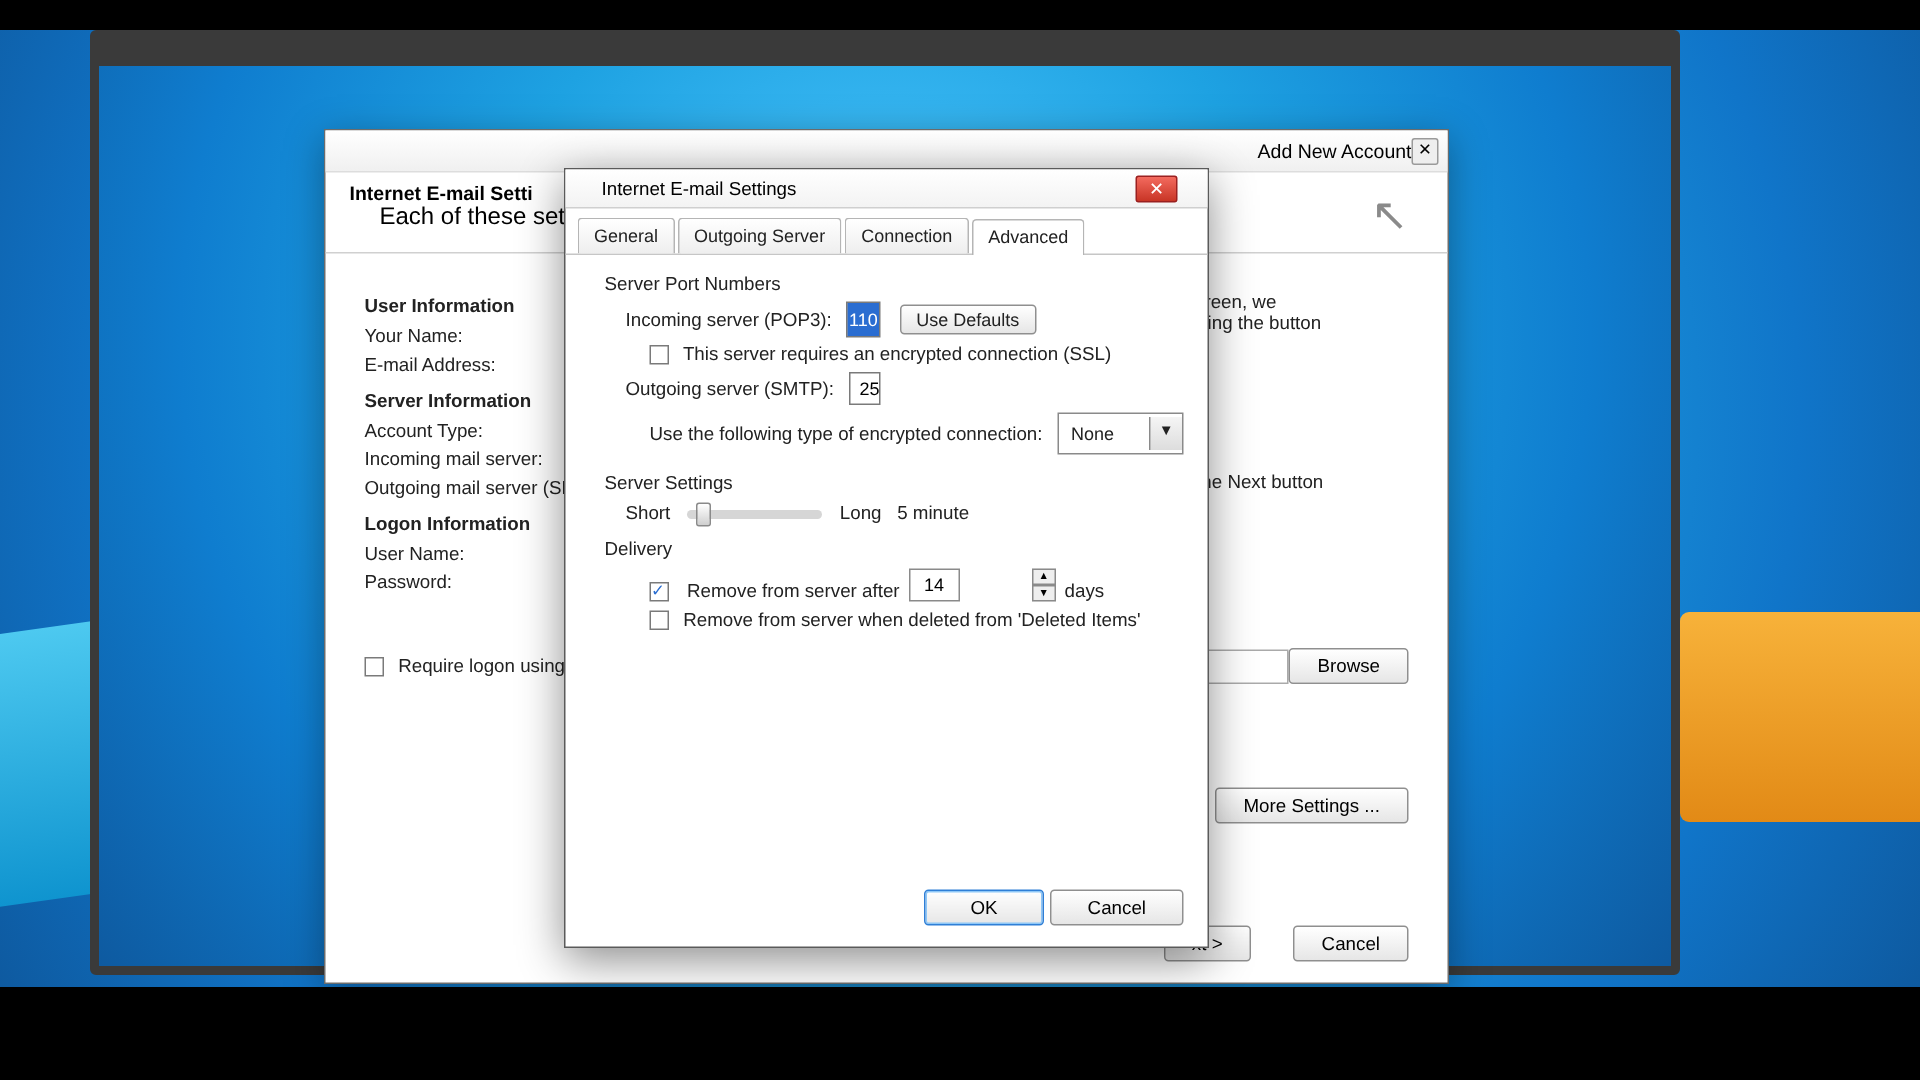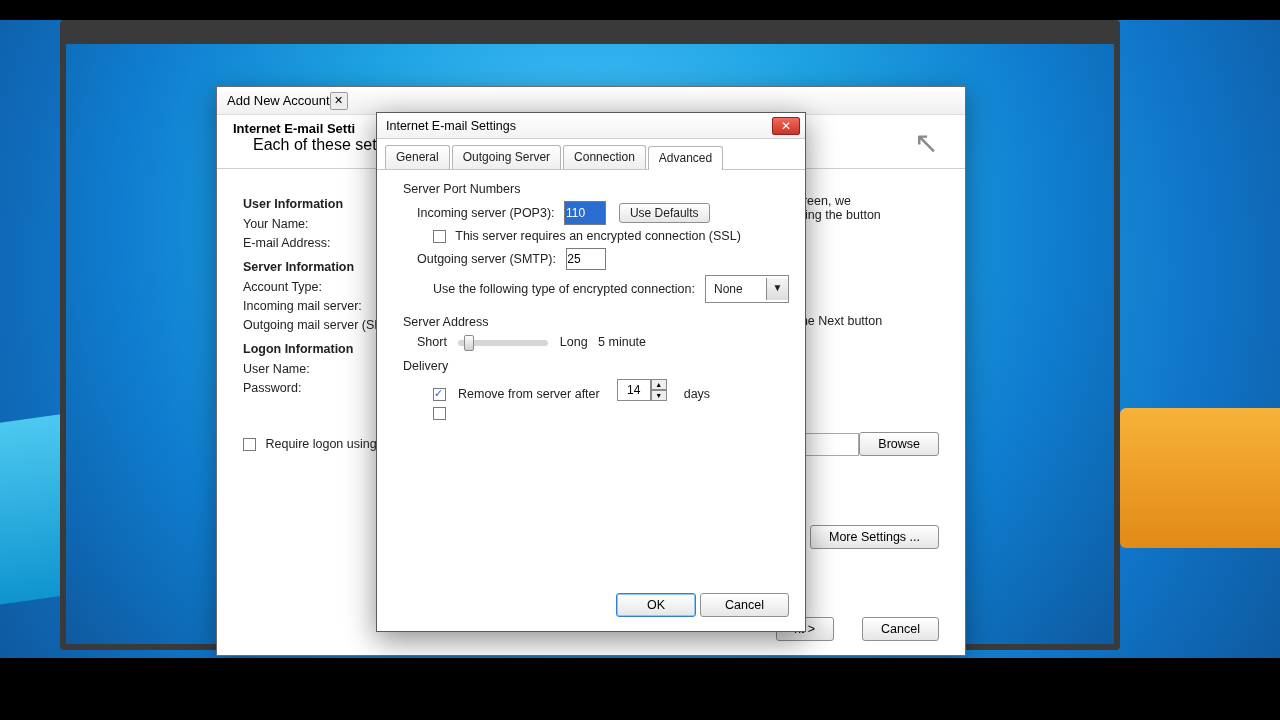--- a/index.html
+++ b/index.html
@@ -22,21 +22,21 @@
 }
 .deco-blue { position:absolute; left:-50px; bottom:60px; width:180px; height:180px; background:linear-gradient(180deg,#4dc9f0,#0f94cf); border-radius:6px; transform:rotate(-8deg); }
 .deco-orange { position:absolute; right:-30px; bottom:110px; width:190px; height:140px; background:linear-gradient(180deg,#f7b23a,#e28a16); border-radius:6px; }
 
 
 .dlg-parent {
   position:absolute; left:150px; top:42px; width:750px; height:570px;
   background:#fff; border:1px solid #6c6c6c; box-shadow:0 6px 24px rgba(0,0,0,0.35);
 }
 .dlg-parent .titlebar {
-  height:28px; display:flex; align-items:center; justify-content:flex-start;
+  height:28px; display:flex; align-items:center; justify-content:flex-end;
   background:linear-gradient(180deg,#fff,#f0f0f0); padding:0 6px; border-bottom:1px solid #ddd;
 }
 .dlg-parent .titlebar .title { font-size:13px; color:#000; padding-left:4px;}
 .closebtn { width:18px; height:18px; border:1px solid #9a9a9a; background:#eee; font-size:11px; line-height:15px; text-align:center; border-radius:2px; display:inline-block;}
 .header-band {
   height:54px; border-bottom:1px solid #d0d0d0; padding:6px 16px; display:flex; justify-content:space-between; align-items:flex-start;
 }
 .header-band .htitle { font-weight:700; font-size:13px; }
 .header-band .hsub { font-size:16px; margin-left:20px; }
 .cursor-icon { font-size:30px; color:#8a8a8a; margin:4px 10px 0 0; }
@@ -57,42 +57,42 @@
 }
 .parent-mid-right { position:absolute; right:26px; top:345px; display:flex; align-items:center; }
 .parent-more { position:absolute; right:26px; top:438px; }
 
 
 .dlg-child {
   position:absolute; left:310px; top:68px; width:430px; height:520px;
   background:#fff; border:1px solid #5a5a5a; box-shadow:0 8px 28px rgba(0,0,0,0.45);
 }
 .dlg-child .titlebar {
-  height:26px; background:linear-gradient(180deg,#fff,#f3f3f3); display:flex; align-items:center; justify-content:space-between; padding:0 5px; border-bottom:1px solid #cfcfcf;
+  height:26px; background:linear-gradient(180deg,#fff,#f3f3f3); display:flex; align-items:center; justify-content:space-between; padding:0 20px; border-bottom:1px solid #cfcfcf;
 }
 .dlg-child .titlebar .title { font-size:12.5px; padding-left:4px; }
 .redclose {
   width:28px; height:18px; border:1px solid #9a2020; border-radius:2px;
   background:linear-gradient(180deg,#f36a5e,#c83526); color:#fff; font-size:12px; line-height:16px; text-align:center;
 }
 .tabstrip { display:flex; align-items:flex-end; padding:6px 8px 0 8px; border-bottom:1px solid #c6c6c6; gap:2px;}
 .tab { padding:4px 10px 5px 10px; font-size:12px; border:1px solid #b5b5b5; border-bottom:none; background:linear-gradient(180deg,#fff,#eee); border-radius:3px 3px 0 0; color:#222;}
 .tab.active { background:#fff; position:relative; top:1px; font-weight:400; }
 .child-body { padding:8px 14px 10px 26px; font-size:12.5px; color:#222; }
 .group-title { margin:4px 0 6px 0; }
 .indent { margin-left:14px; }
 .indent2 { margin-left:30px; }
-.num-input { width:40px; height:22px; border:1px solid #7a7a7a; text-align:left; padding:0; font-size:12px; }
+.num-input { width:21px; height:22px; border:1px solid #7a7a7a; text-align:right; padding:0; font-size:12px; }
 .num-input.sel { background:#2a6dd1; color:#fff; border:1px solid #2a6dd1; outline:1px solid #7a7a7a; }
 .sel-combo { display:inline-flex; align-items:center; border:1px solid #8a8a8a; height:28px; }
 .sel-combo .val { padding:0 8px; font-size:12px; min-width:60px; }
 .sel-combo .arrow { width:22px; height:22px; border-left:1px solid #8a8a8a; background:linear-gradient(180deg,#f5f5f5,#ddd); text-align:center; line-height:20px; font-size:10px;}
 .slider-track { position:relative; display:inline-block; width:90px; height:6px; background:#d6d6d6; border-radius:3px; vertical-align:middle; margin:0 8px;}
 .slider-thumb { position:absolute; left:6px; top:-5px; width:10px; height:16px; background:linear-gradient(180deg,#fff,#cfcfcf); border:1px solid #8a8a8a; border-radius:2px;}
-.spin { display:inline-flex; align-items:stretch; vertical-align:middle; margin:0 11px;}
+.spin { display:inline-flex; align-items:stretch; vertical-align:middle; margin:0 0;gap:48px;}
 .spin input { width:34px; height:22px; border:1px solid #8a8a8a; text-align:center; font-size:12px; padding:0;}
 .spin .arrows { display:flex; flex-direction:column; }
 .spin .arrows button { width:16px; height:11px; border:1px solid #8a8a8a; background:#eee; font-size:7px; line-height:7px; padding:0;}
 .checked::after { content:"✓"; color:#2a6dd1; font-size:11px; display:block; margin:-2px 0 0 0;}
 .child-footer { position:absolute; left:0; right:0; bottom:0; padding:10px 16px 14px; display:flex; justify-content:flex-end; gap:4px;}
 .btn.primary { border:1px solid #2f7fd6; box-shadow:inset 0 0 0 1px #8ec7f7; }
 </style>
 </head>
 <body>
 
@@ -193,21 +193,21 @@
         </div>
 
         <div class="row indent2" style="display:flex;align-items:center;gap:10px;">
           <span>Use the following type of encrypted connection:</span>
           <span class="sel-combo">
             <span class="val">None</span>
             <span class="arrow">▼</span>
           </span>
         </div>
 
-        <div class="group-title" style="margin-top:12px;">Server Address</div>
+        <div class="group-title" style="margin-top:12px;">Server Settings</div>
         <div class="row indent">
           <span>Short</span>
           <span class="slider-track"><span class="slider-thumb"></span></span>
           <span>Long</span>
           &nbsp;&nbsp;<span>5 minute</span>
         </div>
 
         <div class="group-title" style="margin-top:10px;">Delivery</div>
 
 
@@ -219,20 +219,21 @@
             <span class="arrows">
               <button>▲</button>
               <button>▼</button>
             </span>
           </span>
           <span>days</span>
         </div>
 
         <div class="row indent2">
           <span class="check"></span>
+          <span>Remove from server when deleted from 'Deleted Items'</span>
         </div>
       </div>
 
       <div class="child-footer">
         <span class="btn primary" style="padding:4px 30px;">OK</span>
         <span class="btn" style="padding:4px 24px;">Cancel</span>
       </div>
     </div>
 
   </div>

